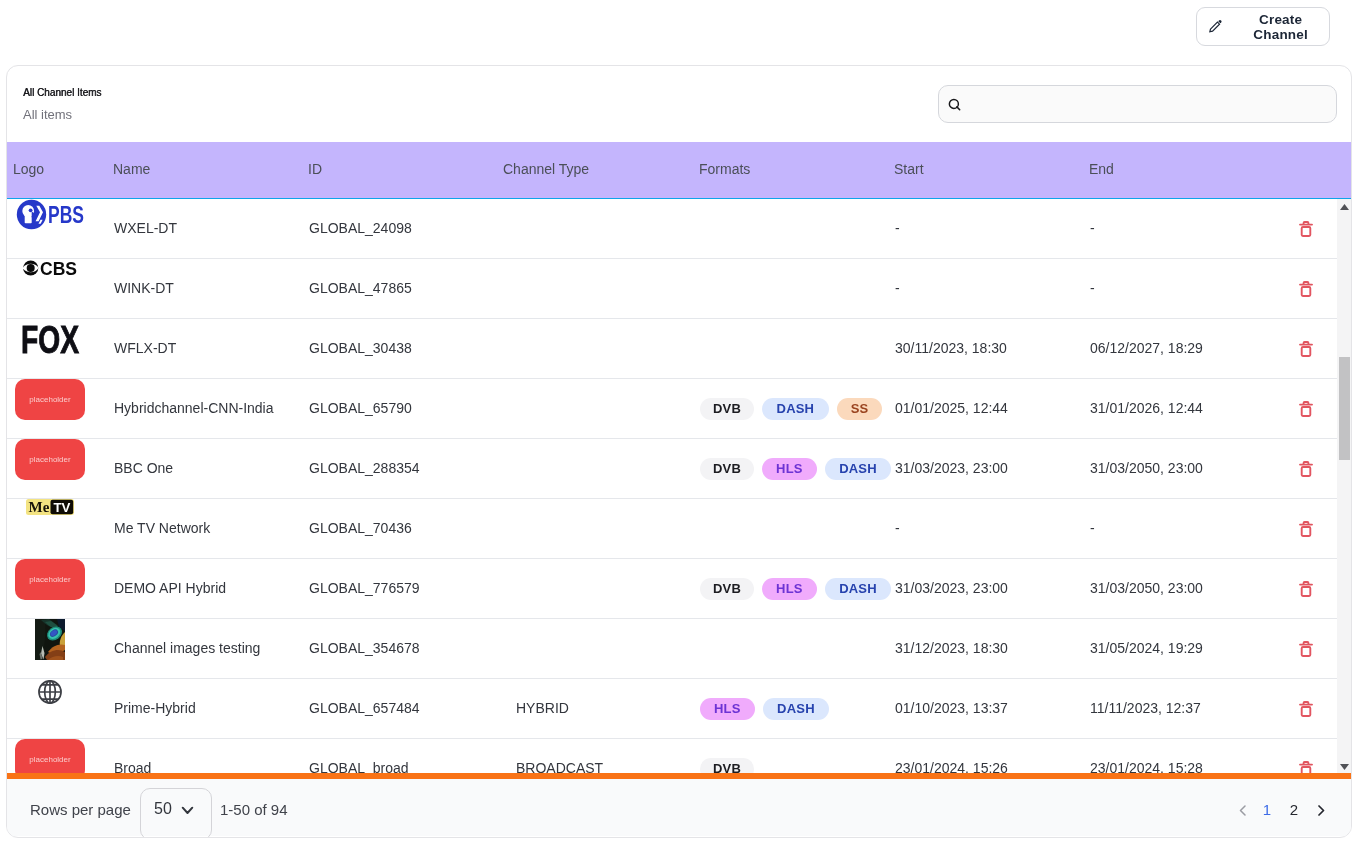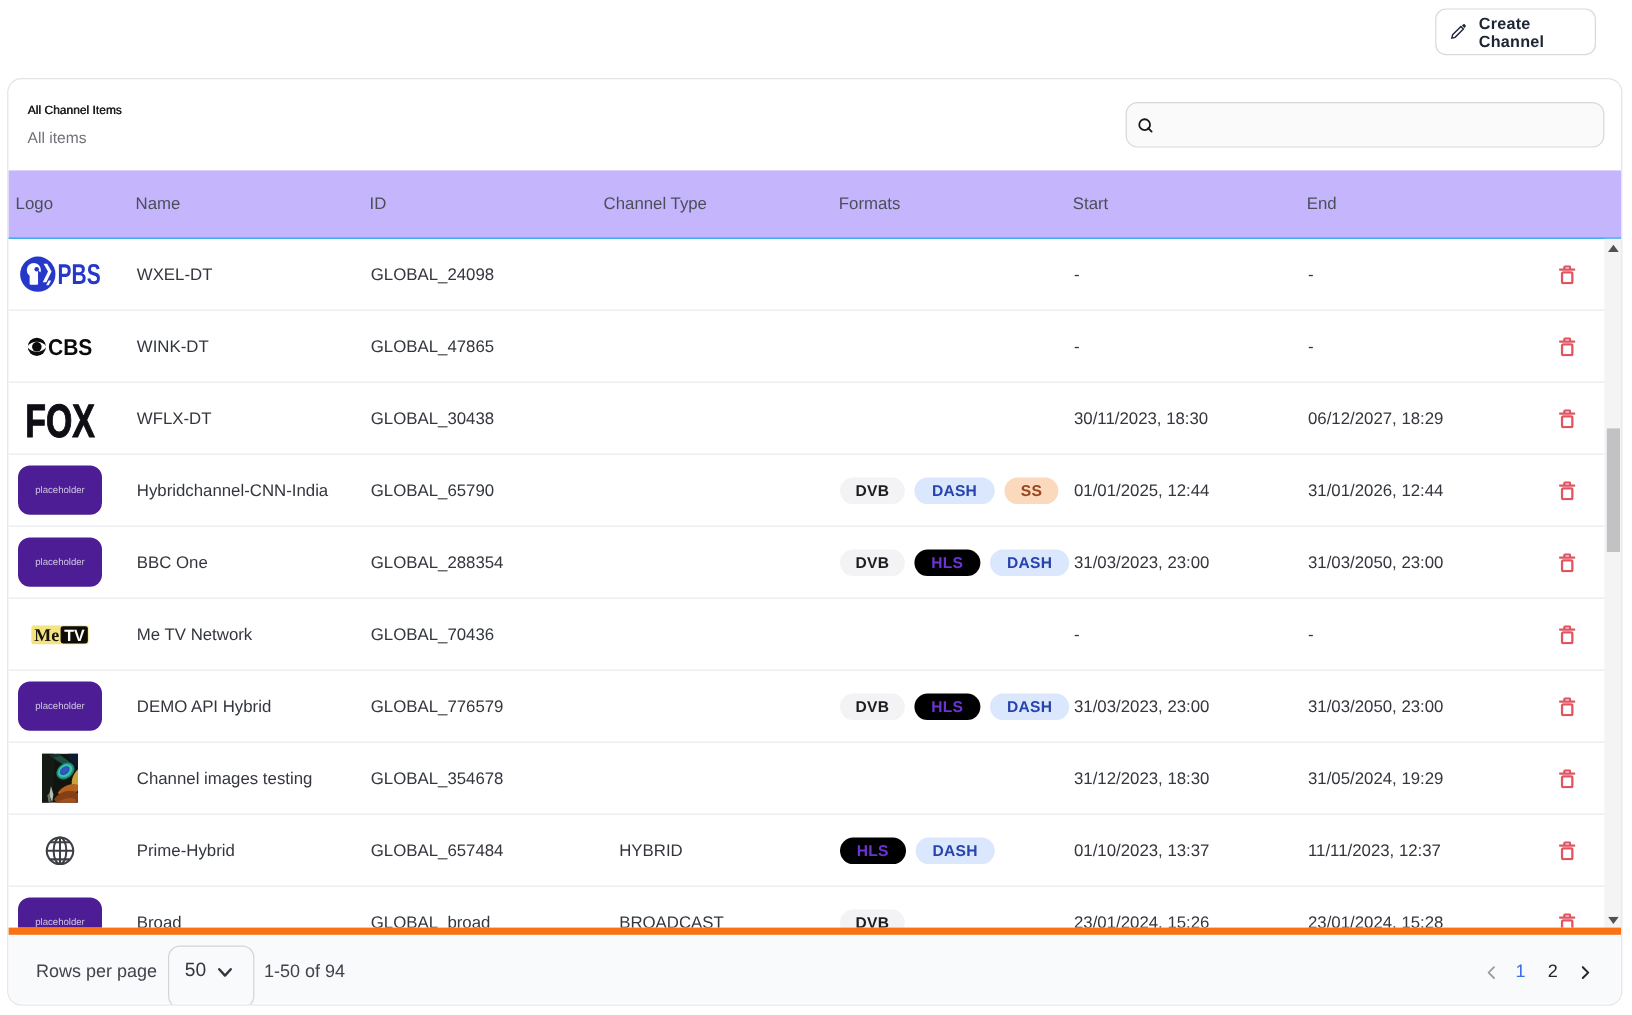--- a/index.html
+++ b/index.html
@@ -1,43 +1,43 @@
 <!DOCTYPE html>
 <html><head>
 <meta charset="utf-8">
 <style>
 * { margin:0; padding:0; box-sizing:border-box; }
 html,body { width:1360px; height:846px; background:#fff; font-family:"Liberation Sans", sans-serif; overflow:hidden; }
 #page { position:relative; width:1360px; height:846px; }
 h1 { position:absolute; left:7px; top:12px; font-size:25px; font-weight:bold; color:#0b0b0e; }
-#createBtn { position:absolute; left:1196px; top:7px; width:134px; height:39px; background:#fff; border:1px solid #d7d9de; border-radius:9px; display:flex; align-items:center; padding-left:11px; gap:10px; }
+#createBtn { position:absolute; left:1196px; top:7px; width:134px; height:39px; background:#fff; border:1px solid #d7d9de; border-radius:9px; display:flex; align-items:center; padding-left:11px; gap:10px;text-align:center; }
 #createBtn span { font-size:13.5px; font-weight:bold; color:#1c2636; letter-spacing:0.2px; }
 #card { position:absolute; left:6px; top:65px; width:1346px; height:773px; background:#fff; border:1px solid #e4e4e7; border-radius:12px; overflow:hidden; }
 #cardTitle { position:absolute; left:16px; top:21px; font-size:10px; font-weight:500; color:#1b1b1f; text-shadow:0.4px 0 0 #1b1b1f; }
 #cardSub { position:absolute; left:16px; top:41px; font-size:13px; color:#71717a; }
 #search { position:absolute; left:931px; top:19px; width:399px; height:38px; background:#fafafa; border:1px solid #d5d7dc; border-radius:10px; display:flex; align-items:center; padding-left:8px; }
 #thead { position:absolute; left:0; top:76px; width:1344px; height:57px; background:#c4b5fd; border-bottom:1px solid #0ea5e9; }
 #thead div { position:absolute; top:0; height:56px; line-height:54px; font-size:14px; color:#4b4f58; }
 #rows { position:absolute; left:0; top:133px; width:1344px; height:575px; overflow:hidden; }
 .row { position:relative; width:1344px; height:60px; border-bottom:1px solid #e5e7eb; background:#fff; }
 .cell { position:absolute; top:0; height:59px; line-height:59px; font-size:14px; color:#33363d; white-space:nowrap; }
 .c-name { left:107px; }
 .c-id { left:302px; }
 .c-type { left:509px; }
 .c-start { left:888px; }
 .c-end { left:1083px; }
-.logo { position:absolute; left:8px; top:0; width:70px; height:59px; display:flex; align-items:center; justify-content:center; }
+.logo { position:absolute; left:8px; top:0; width:70px; height:59px; display:flex; justify-content:center; }
 .fmt { position:absolute; left:693px; top:0; height:59px; display:flex; align-items:center; gap:8px; }
 .badge { height:22px; line-height:22px; border-radius:11px; font-size:13px; font-weight:bold; letter-spacing:0.2px; }
 .b-dvb { background:#f3f3f5; color:#1c1c21; padding:0 13px; }
 .b-dash { background:#dbe7fd; color:#2743ae; padding:0 14.5px; }
 .b-ss { background:#fbd9bc; color:#9a4420; padding:0 14px; }
-.b-hls { background:#000000; color:#6d33d4; padding:0 14px; }
+.b-hls { background:#f0abfc; color:#6d33d4; padding:0 14px; }
 .trash { position:absolute; left:1286px; top:0; width:26px; height:59px; display:flex; align-items:center; justify-content:center; }
-.ph { width:80px; height:41px; background:#4c1d95; border-radius:10px; display:flex; align-items:center; justify-content:center; }
+.ph { width:80px; height:41px; background:#ef4444; border-radius:10px; display:flex; align-items:center; justify-content:center; }
 .ph span { font-size:8px; color:rgba(255,255,255,0.72); }
 #sbar { position:absolute; left:1330px; top:133px; width:15px; height:575px; background:#f4f4f5; }
 #sthumb { position:absolute; left:2px; top:158px; width:11px; height:103px; background:#c2c2c4; }
 .sarrow { position:absolute; left:0; width:15px; height:15px; display:flex; align-items:center; justify-content:center; }
 #footer { position:absolute; left:0; top:707px; width:1344px; height:63px; background:#f9fafb; border-top:6px solid #f97316; }
 #footer .txt { position:absolute; font-size:15px; color:#40434b; top:0; height:63px; line-height:62px; }
 #rppSel { position:absolute; left:133px; top:9px; width:72px; height:52px; border:1px solid #d4d4d8; border-radius:10px; }
 #rppSel span { position:absolute; left:13px; top:0; height:40px; line-height:40px; font-size:16px; color:#33363d; }
 .pgnum { position:absolute; top:0; height:63px; line-height:62px; font-size:15px; }
 </style>

